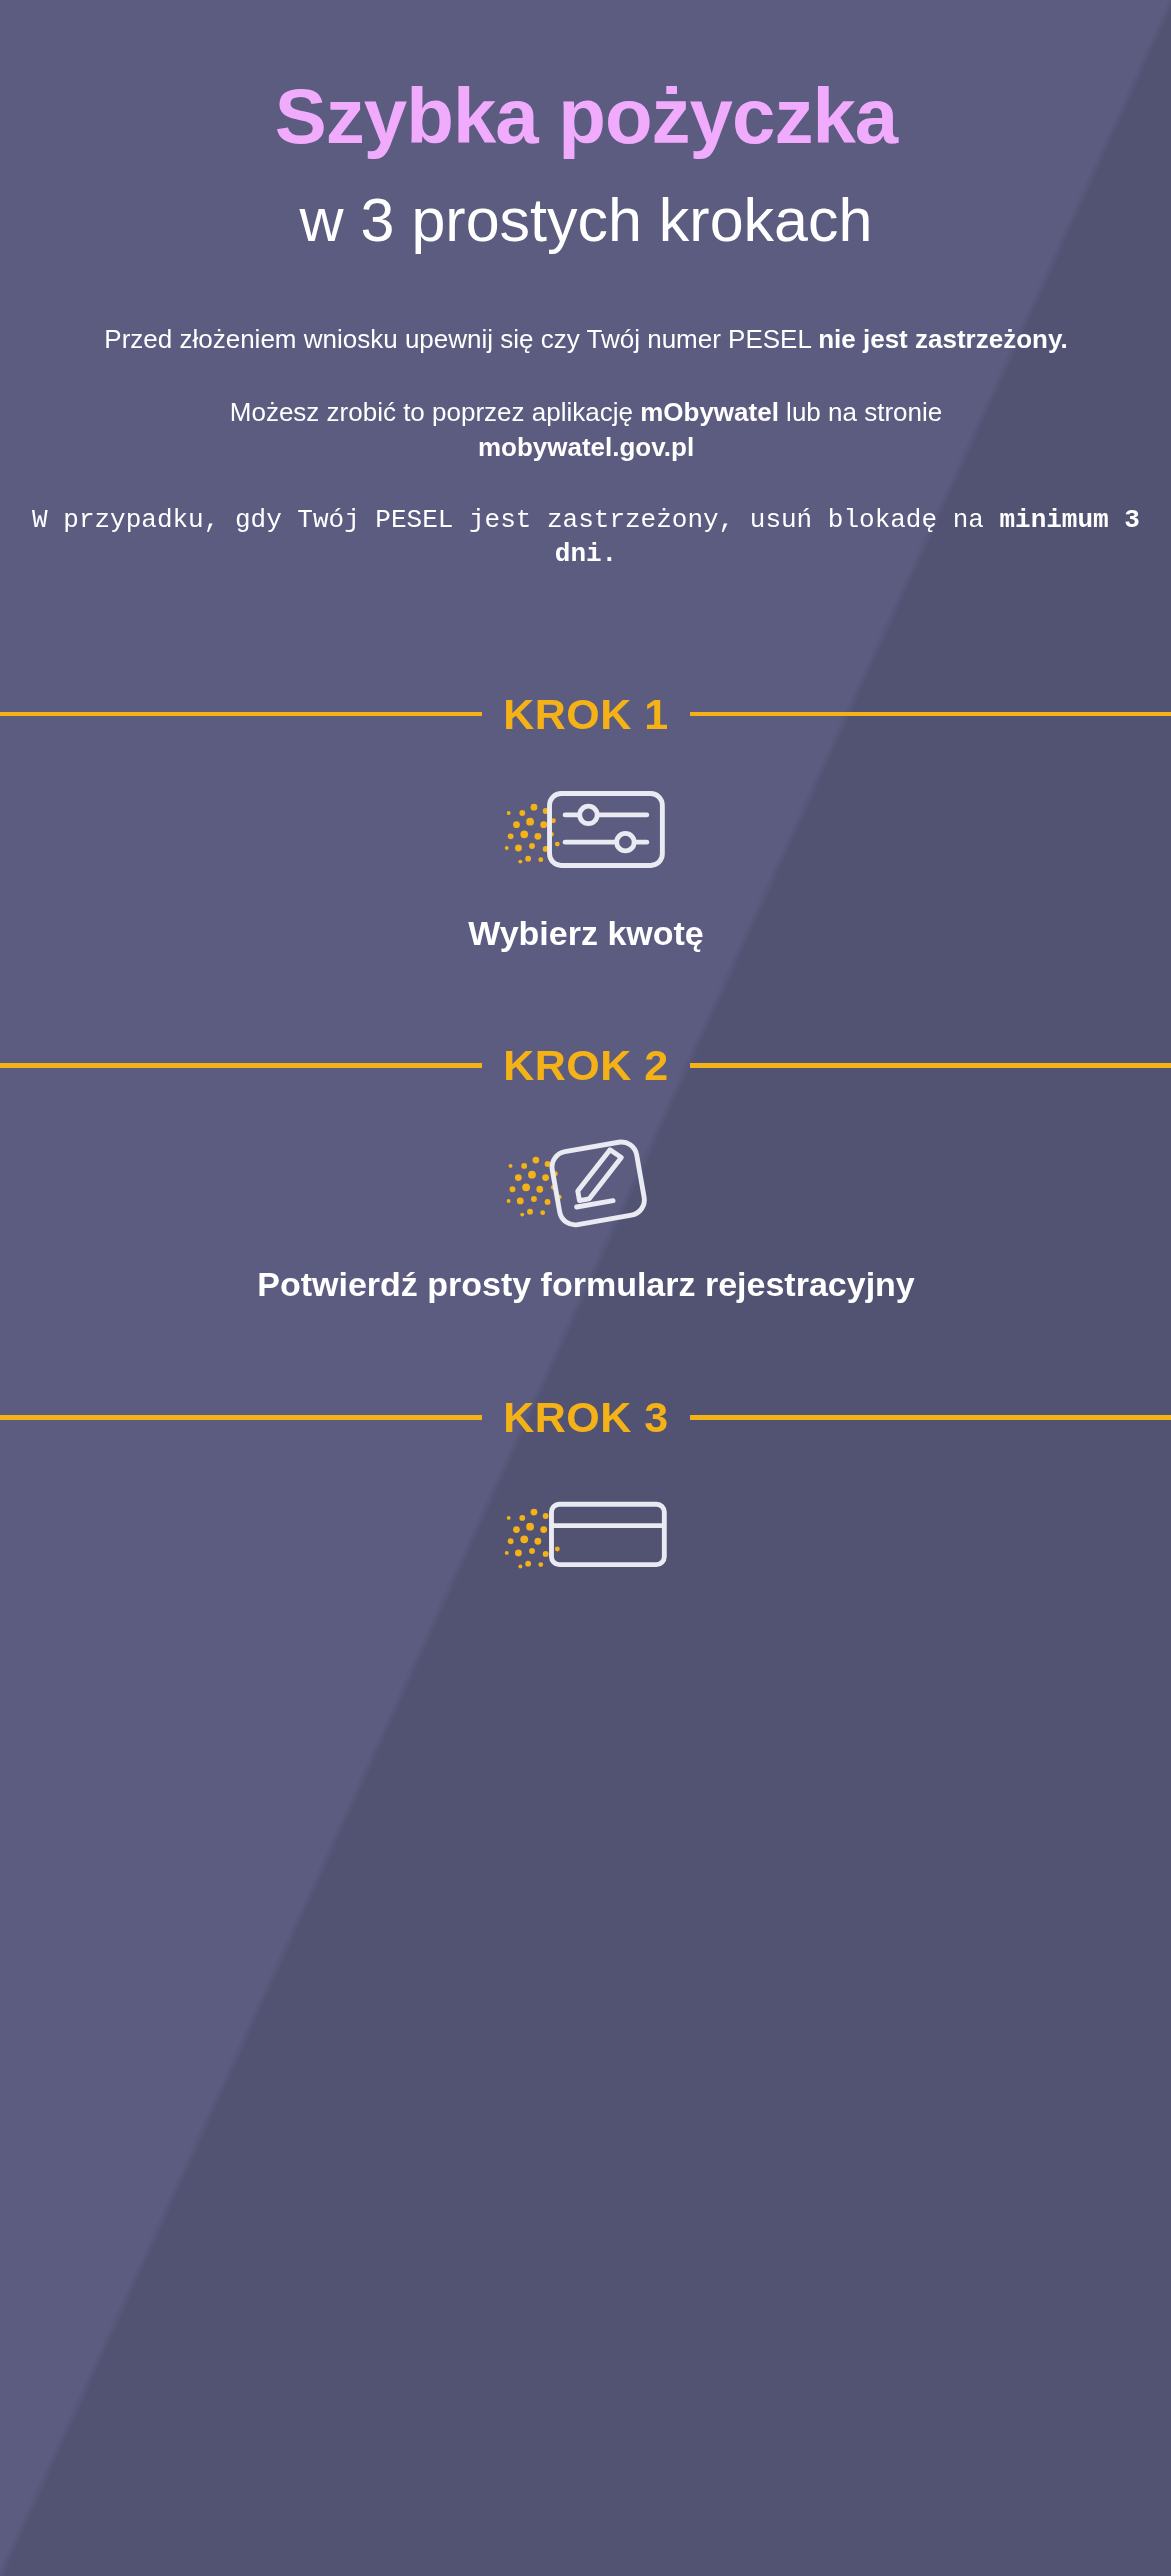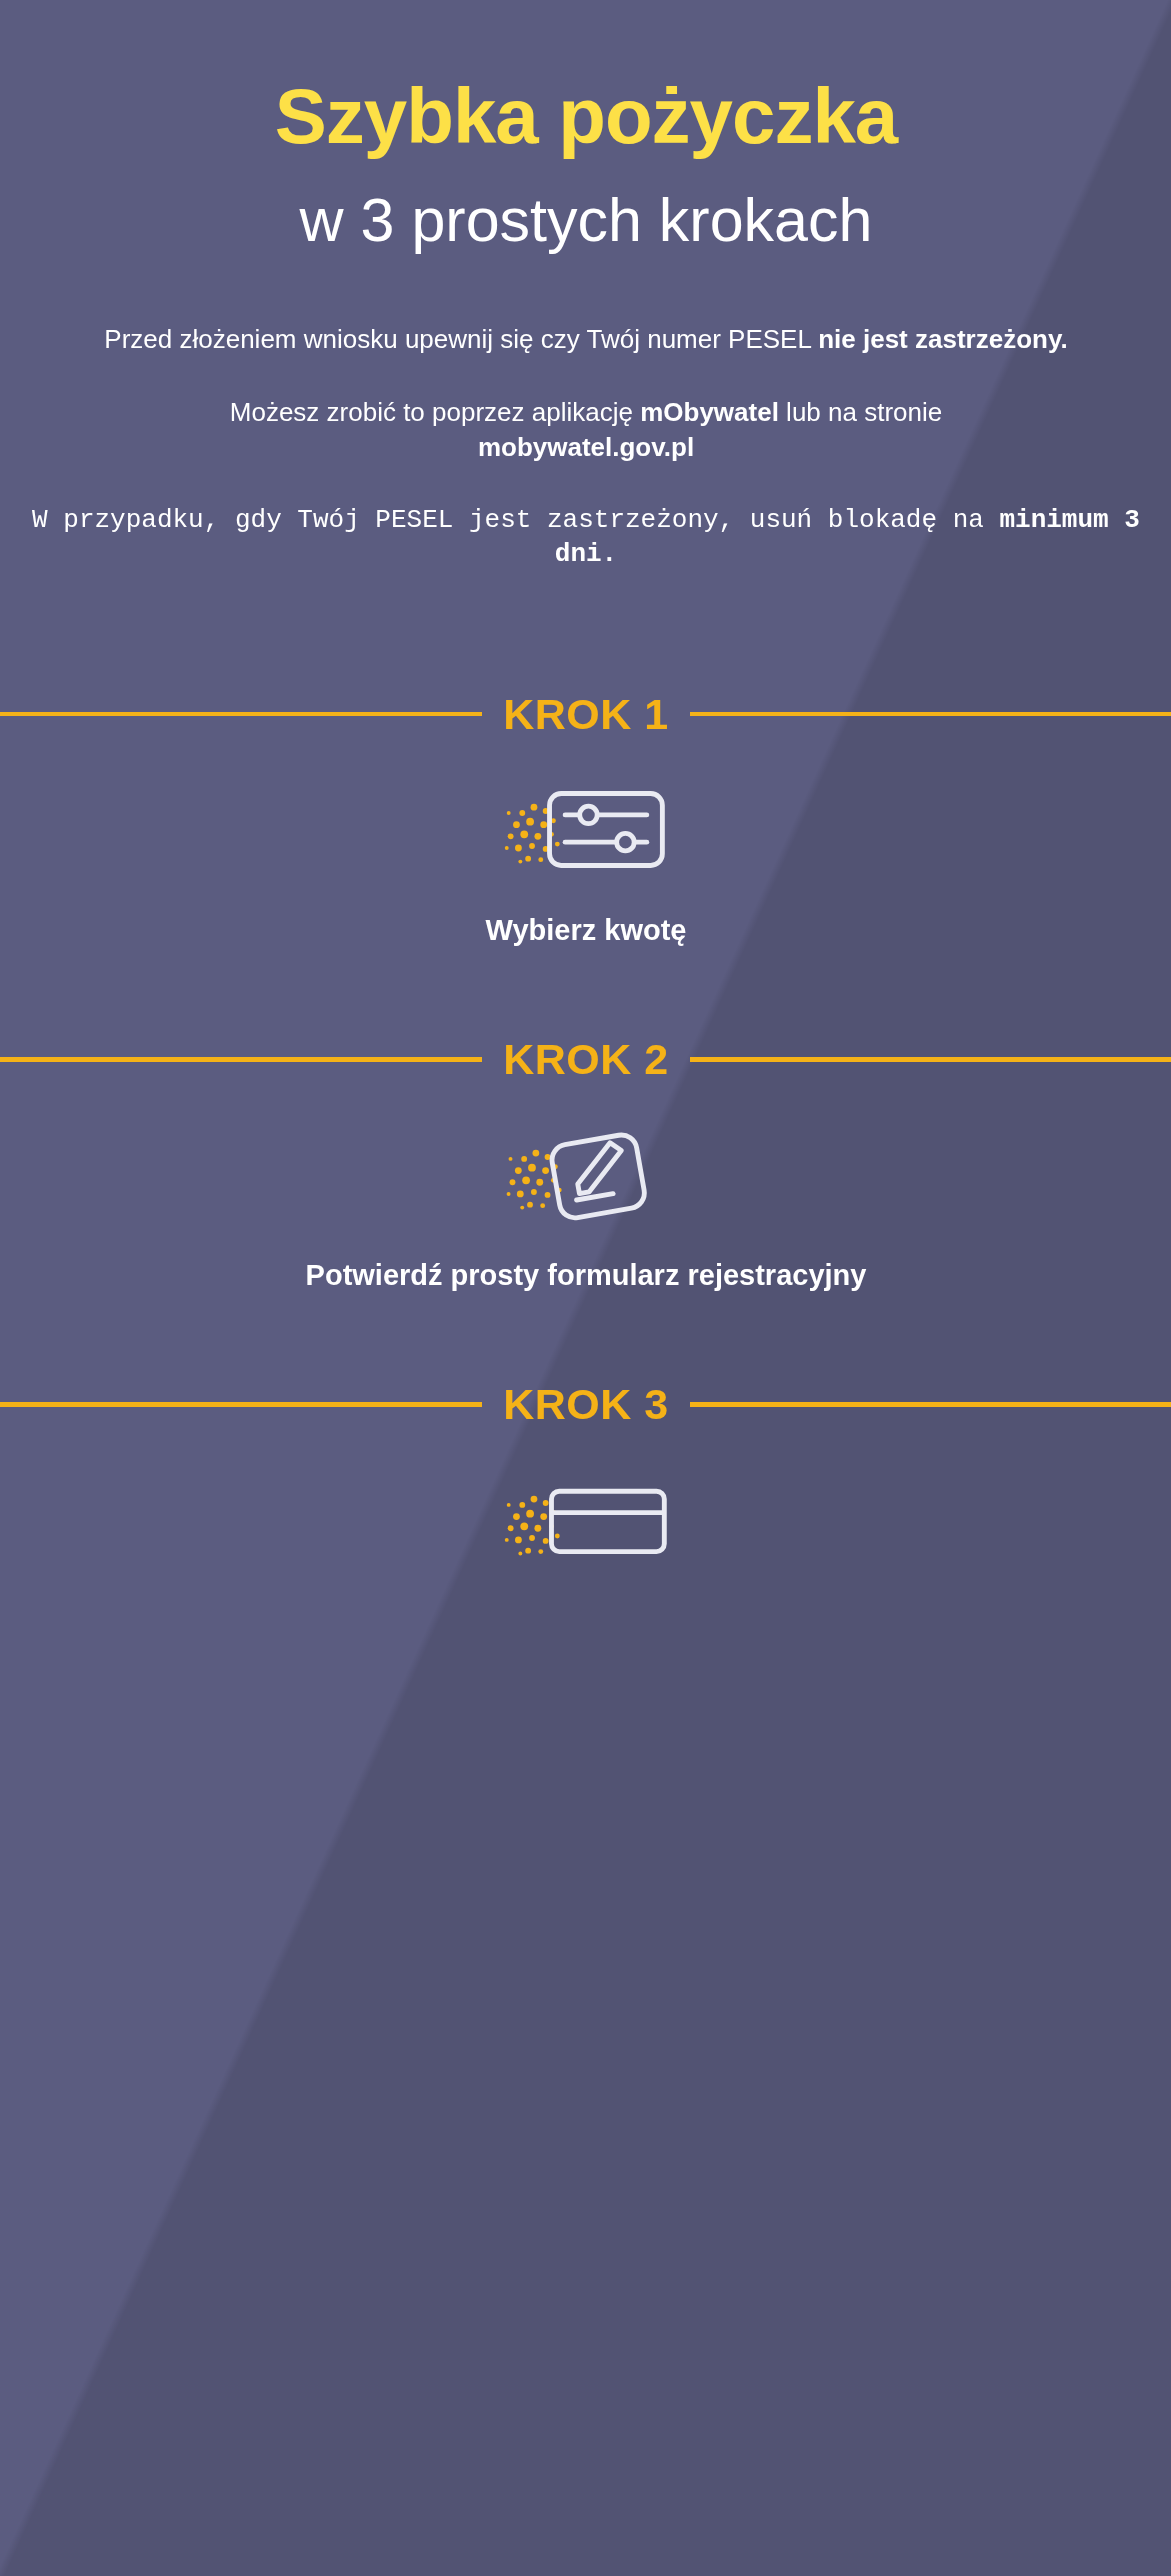--- a/index.html
+++ b/index.html
@@ -28,21 +28,21 @@
   .content {
     position: relative;
     z-index: 2;
     text-align: center;
     color: #ffffff;
   }
 
   .title-main {
     font-size: 78px;
     font-weight: bold;
-    color: #fde047;
+    color: #f0abfc;
     letter-spacing: -1px;
     padding-top: 76px;
     line-height: 1.05;
   }
   .title-sub {
     font-size: 61px;
     font-weight: normal;
     color: #ffffff;
     margin-top: 29px;
     line-height: 1.1;
@@ -88,21 +88,21 @@
 
   .icon-wrap {
     margin-top: 37px;
     height: 107px;
     display: flex;
     align-items: center;
     justify-content: center;
   }
   .step-caption {
     margin-top: 29px;
-    font-size: 29px;
+    font-size: 34px;
     font-weight: bold;
     line-height: 1.28;
     color: #ffffff;
   }
   .step-block { padding-bottom: 35px; }
 
   .dots { }
 </style>
 </head>
 <body>

